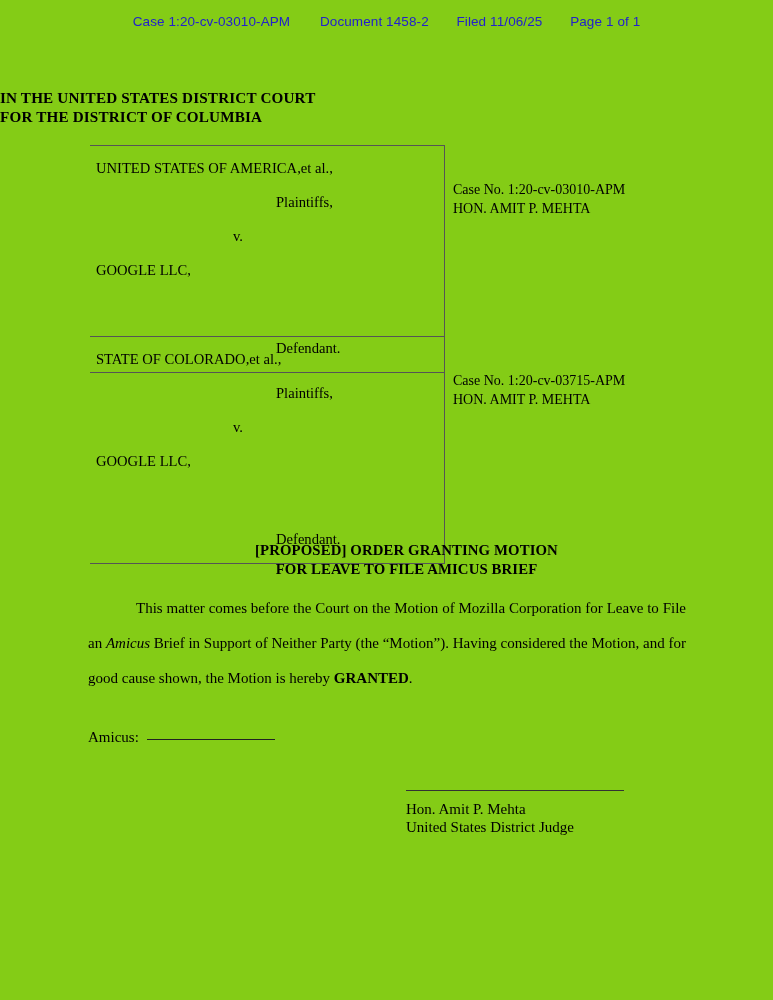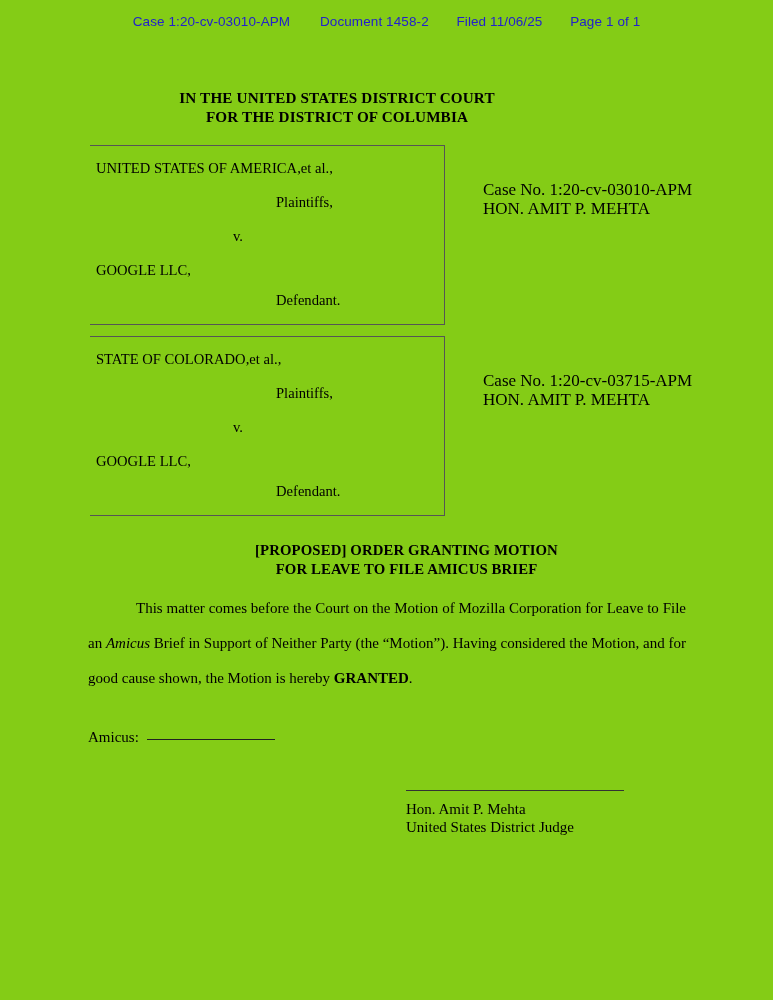--- a/index.html
+++ b/index.html
@@ -37,21 +37,20 @@
   .ecf-gap-a { width: 22px; }
   .ecf-gap-b { width: 20px; }
   .ecf-gap-c { width: 20px; }
 
   
   .court-heading {
     position: absolute;
     top: 88px;
     left: 0;
     width: 674px;
-    text-align: center;
     font-weight: bold;
     font-size: 15.2px;
     line-height: 19px;
     letter-spacing: 0.15px;
   }
 
   
   .caption-block {
     position: absolute;
     left: 90px;
@@ -73,29 +72,29 @@
   }
 
   .cap-line {
     white-space: nowrap;
     height: 34px;
   }
   .cap-party { padding-left: 6px; }
   .cap-role  { padding-left: 186px; }
   .cap-v     { padding-left: 143px; }
   .cap-def   { padding-left: 6px; height: 30px; }
-  .cap-def2  { padding-left: 186px; height: 20px; }
+  .cap-def2  { padding-left: 186px; height: 20px; margin-top: 48px; }
 
   .cap-italic { }
 
   
   .case-info {
     position: absolute;
-    left: 483px;
-    font-size: 17px;
+    left: 453px;
+    font-size: 14px;
     line-height: 19px;
     white-space: nowrap;
   }
   #case-info-1 { top: 180px; }
   #case-info-2 { top: 371px; }
 
   
   .order-title {
     position: absolute;
     top: 541px;

